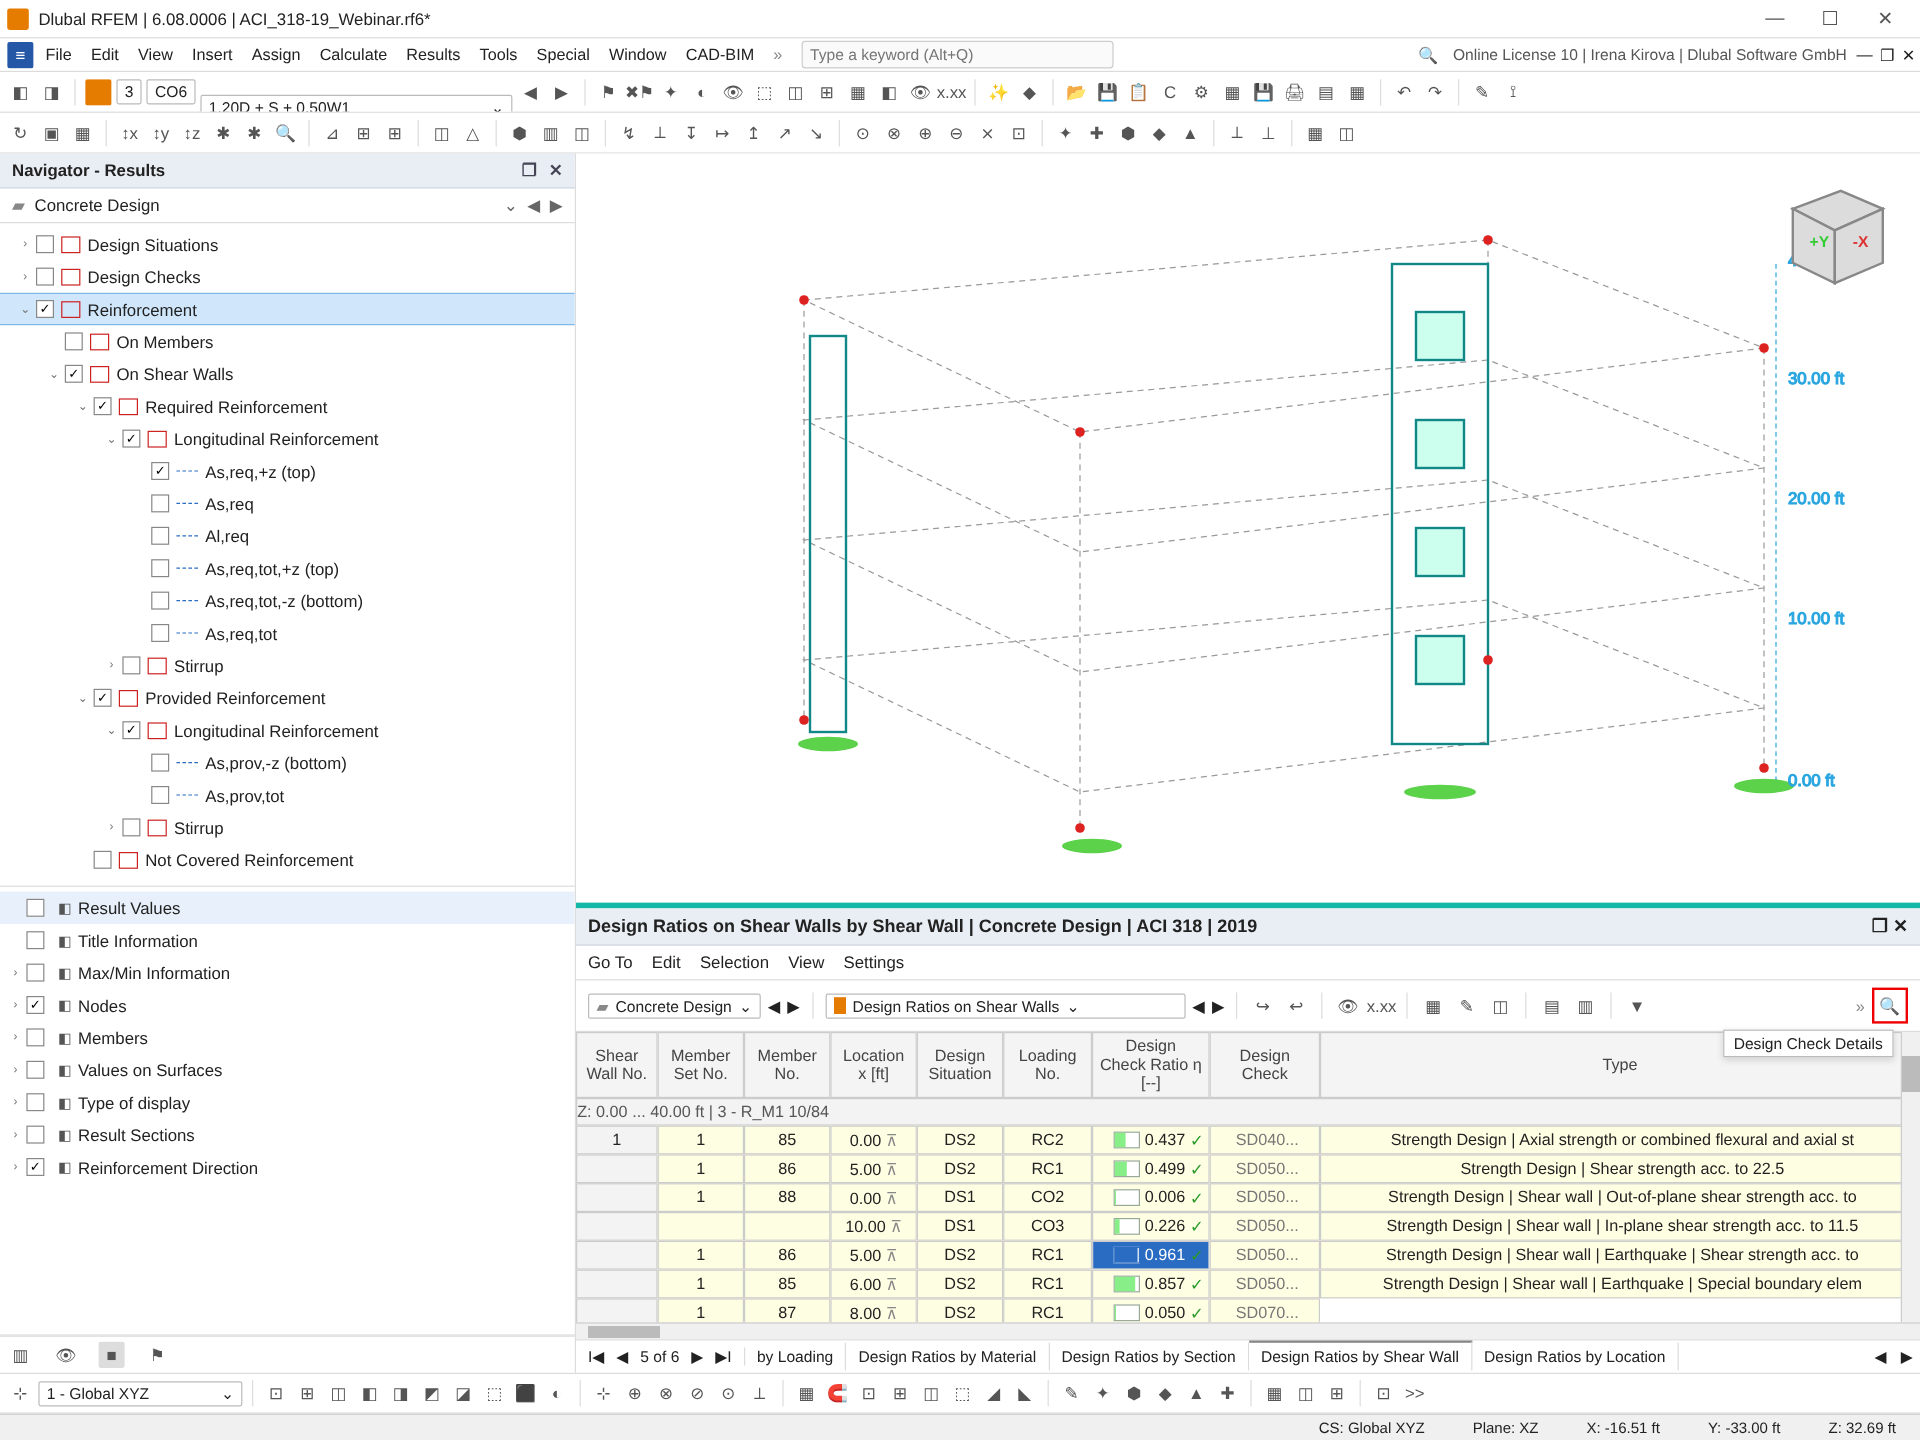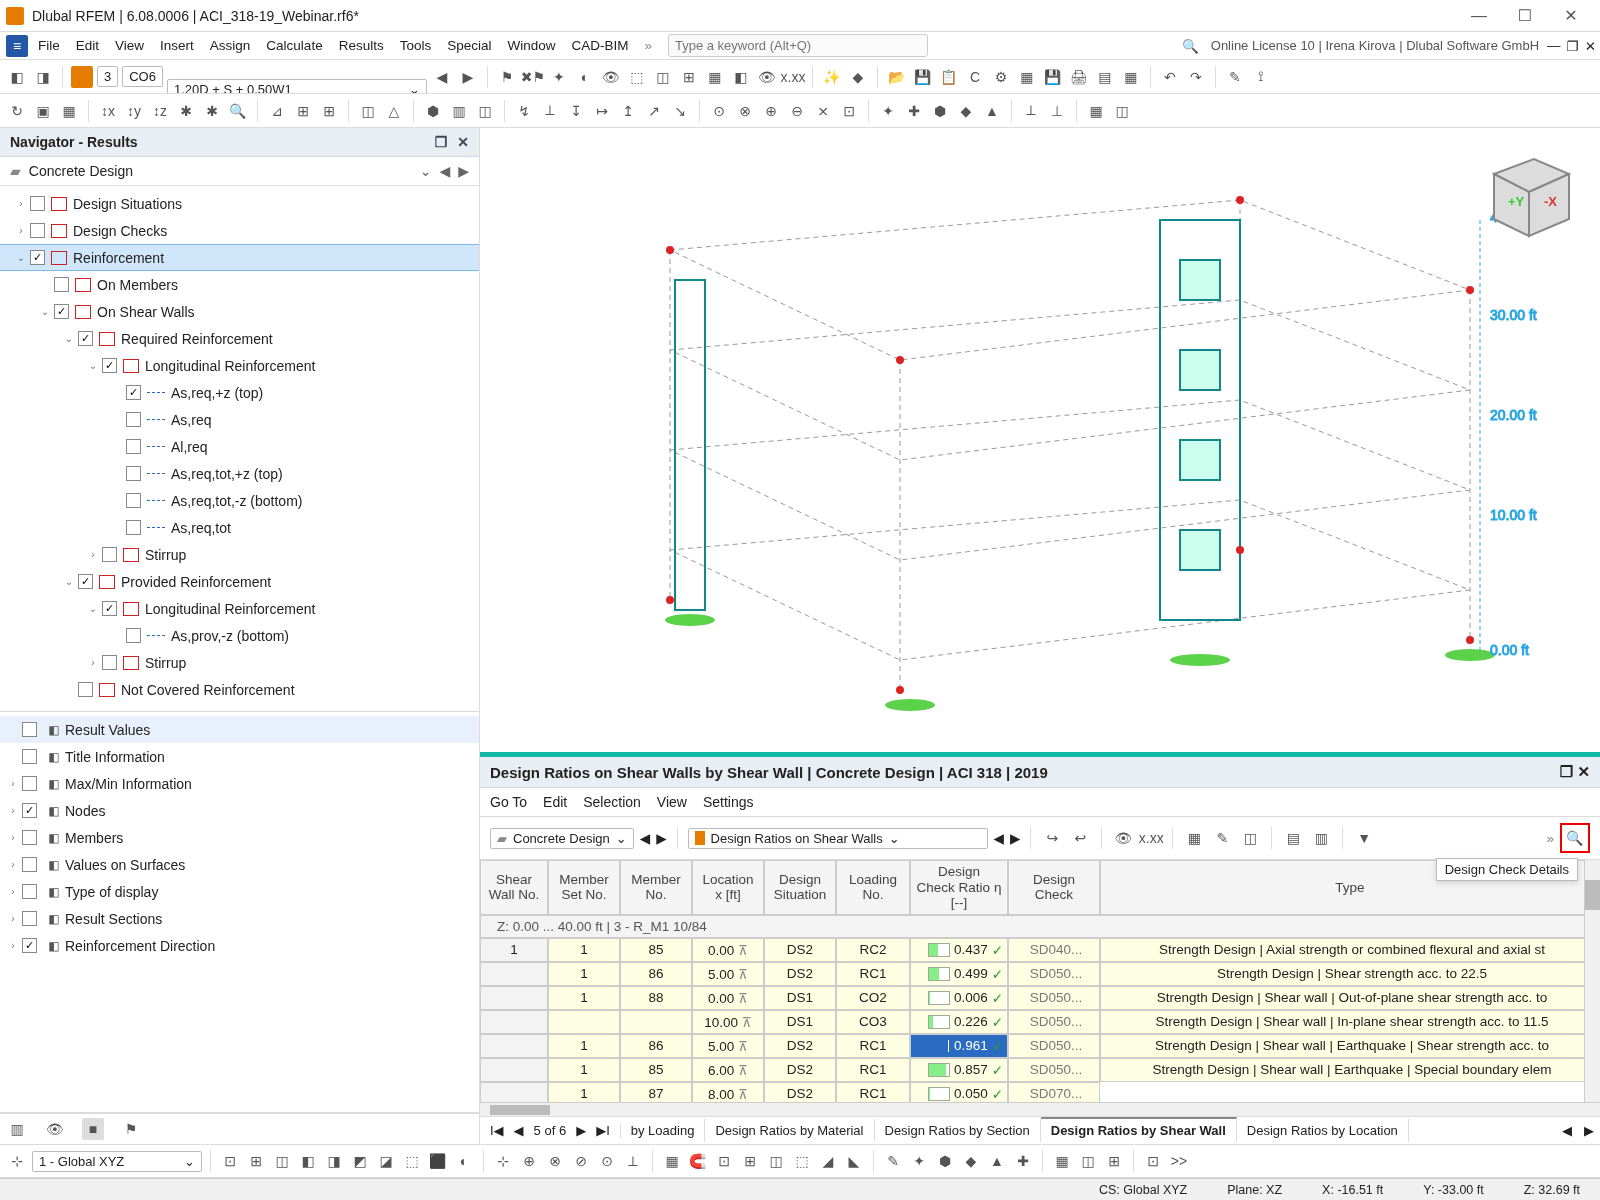--- a/index.html
+++ b/index.html
@@ -45,31 +45,31 @@
   .lowermenu { display: flex; gap: 16px; padding: 6px 10px; border-bottom: 1px solid #dcdcdc; font-size: 14px; }
   .lowertool { display: flex; align-items: center; gap: 6px; padding: 6px 10px; border-bottom: 1px solid #dcdcdc; }
   .lowertool .spacer { flex: 1; }
   .tooltip-label { position: relative; padding: 3px 8px; background: #fff; border: 1px solid #bbb; font-size: 13px; box-shadow: 0 2px 6px rgba(0,0,0,0.15); }
   .red-box { border: 2px solid #e00; padding: 2px; }
   .grid { display: grid; grid-template-columns: 68px 72px 72px 72px 72px 74px 98px 92px 1fr; font-size: 13.5px; border-collapse: collapse; }
   .grid .gh, .grid .gc { border: 1px solid #ccc; padding: 3px 4px; text-align: center; }
   .grid .gh { background: #f4f4f4; font-weight: 400; color: #444; line-height: 1.15; display: flex; align-items: center; justify-content: center; }
   .grid .gc { background: #feffe2; }
   .grid .gc.left { text-align: center; padding-left: 8px; }
-  .grid .grouprow { grid-column: 1 / -1; background: #f3f3f3; text-align: left; padding: 3px 16px; border: 1px solid #ccc; color: #555; }
+  .grid .grouprow { grid-column: 1 / -1; background: #f3f3f3; text-align: left; padding: 3px 0; border: 1px solid #ccc; color: #555; }
   .ratio-cell { display: flex; align-items: center; justify-content: flex-end; gap: 4px; }
   .ratio-bar { width: 22px; height: 14px; border: 1px solid #9a9; position: relative; background: #fff; }
   .ratio-bar .fill { position: absolute; top: 0; bottom: 0; left: 0; background: #8e8; }
   .ratio-cell.sel .ratio-bar { border-color: #2a6cc2; }
   .ratio-cell.sel .fill { background: #2a6cc2; }
   .ratio-cell.sel { background: #2a6cc2; color: #fff; margin: -3px -4px; padding: 3px 4px; }
   .chkicon { color: #2a9a2a; }
   .tabbar { display: flex; align-items: center; height: 28px; border-top: 1px solid #dcdcdc; font-size: 13px; }
   .tabbar .tab { padding: 4px 10px; border-right: 1px solid #dcdcdc; white-space: nowrap; }
-  .tabbar .tab.active { border-top: 2px solid #888; background: #fff; font-weight: 700; }
+  .tabbar .tab.active { border-top: 2px solid #888; background: #fff; font-weight: 400; }
   .tabbar .pager { display: flex; align-items: center; gap: 10px; padding: 0 10px; border-right: 1px solid #dcdcdc; }
   .statusbar { display: flex; align-items: center; height: 22px; background: #f0f0f0; border-top: 1px solid #ccc; font-size: 12.5px; justify-content: flex-end; gap: 40px; padding: 0 20px; }
   .botsidebar { border-top: 1px solid #dcdcdc; padding: 4px 6px; display: flex; gap: 16px; }
 </style>
 </head>
 <body>
 
 <div class="titlebar">
   <div class="app-icon"></div>
   <div class="title">Dlubal RFEM | 6.08.0006 | ACI_318-19_Webinar.rf6*</div>
@@ -323,20 +323,27 @@
     <span class="chk checked"></span>
     <span class="mico"></span>
     <span>Longitudinal Reinforcement</span>
         </div>
         <div class="treerow ">
     <span class="indent" style="width:104px;"></span>
     <span class="exp"></span>
     <span class="chk "></span>
     <span class="dash"></span>
     <span>As,prov,-z (bottom)</span>
+        </div>
+        <div class="treerow ">
+    <span class="indent" style="width:104px;"></span>
+    <span class="exp"></span>
+    <span class="chk "></span>
+    <span class="dash"></span>
+    <span>As,prov,tot</span>
         </div>
         <div class="treerow ">
     <span class="indent" style="width:80px;"></span>
     <span class="exp">›</span>
     <span class="chk "></span>
     <span class="mico"></span>
     <span>Stirrup</span>
         </div>
         <div class="treerow ">
     <span class="indent" style="width:56px;"></span>

